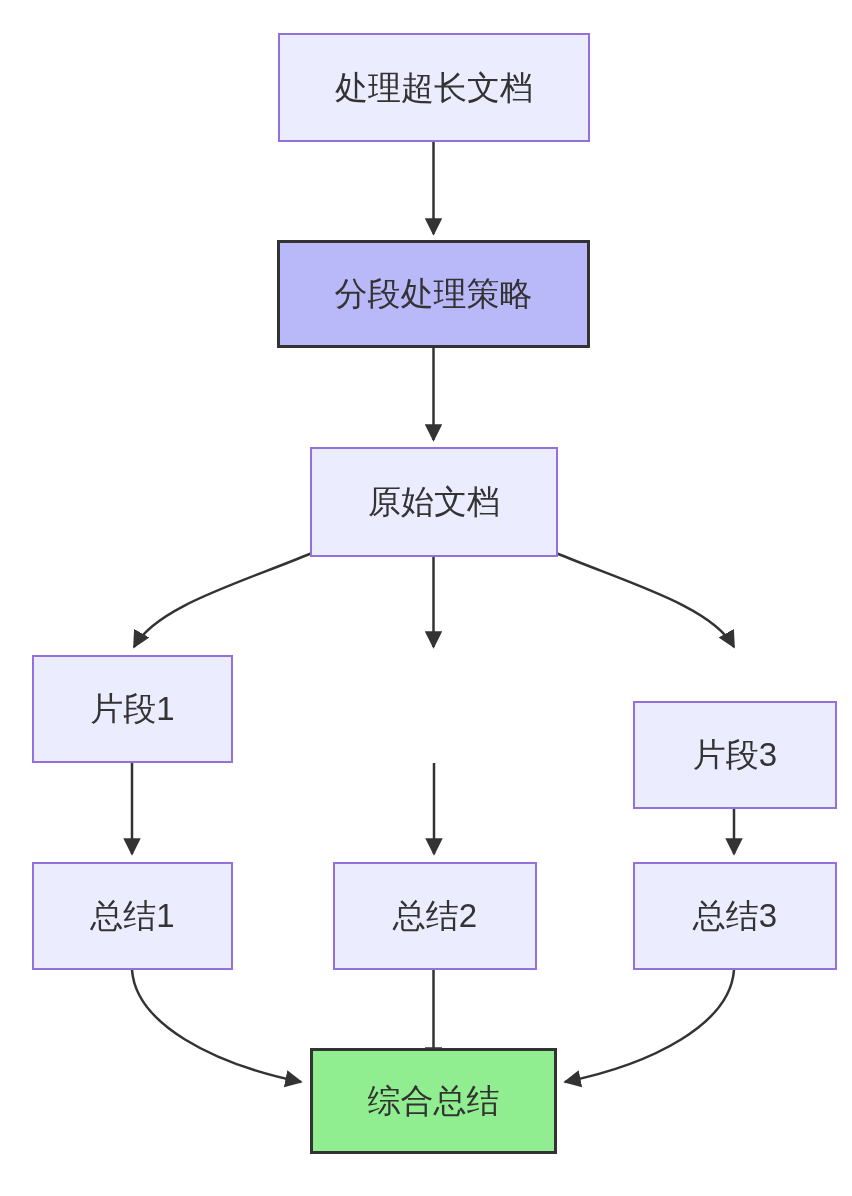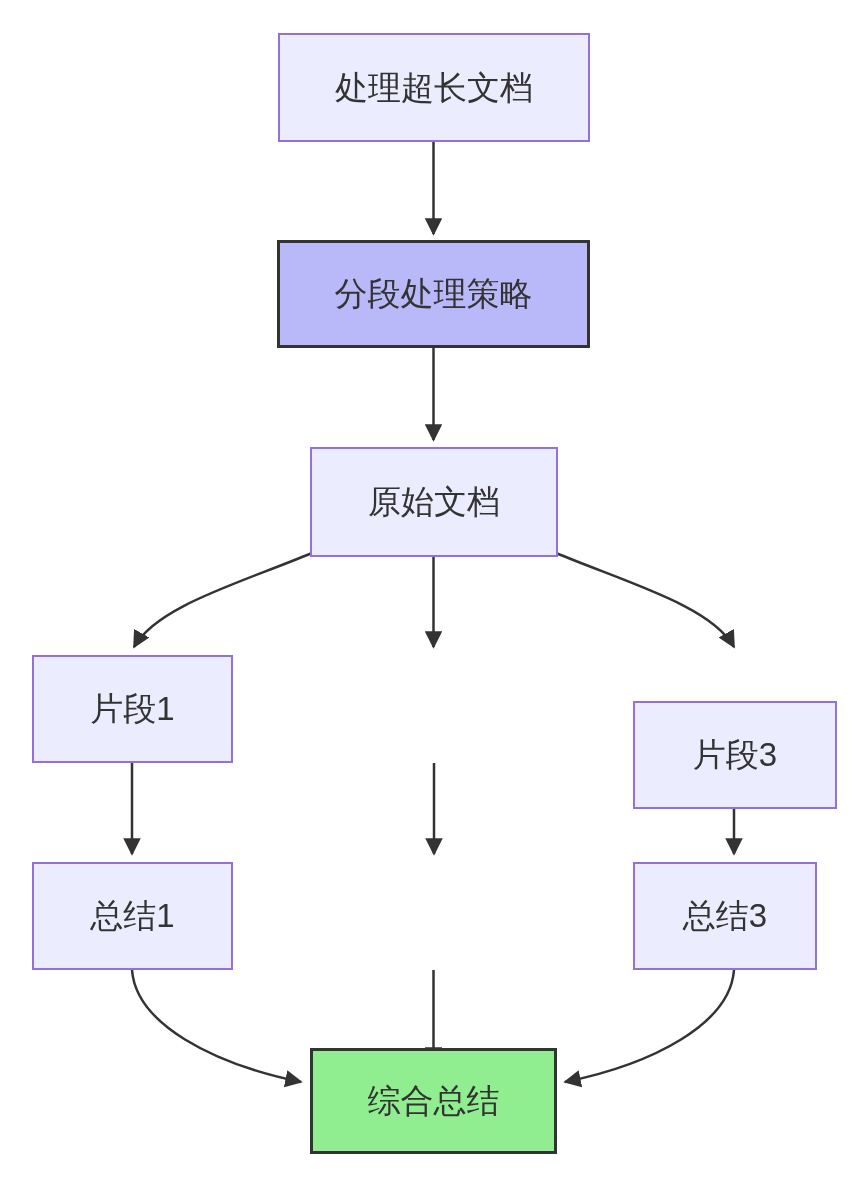--- a/index.html
+++ b/index.html
@@ -96,22 +96,25 @@
 
 
   <div class="node default" style="left:633px; top:685px; width:204px; height:108px;margin-top:16px;">
     <span>片段3</span>
   </div>
 
   <div class="node default" style="left:32px; top:862px; width:201px; height:108px;align-items:center;">
     <span>总结1</span>
   </div>
 
+  <div class="node default" style="left:333px; top:862px; width:204px; height:108px;">
+    <span>总结2</span>
+  </div>
 
-  <div class="node default" style="left:633px; top:862px; width:184px; height:108px;">
+  <div class="node default" style="left:633px; top:862px; width:204px; height:108px;">
     <span>总结3</span>
   </div>
 
   <div class="node success" style="left:310px; top:1048px; width:247px; height:106px;">
     <span>综合总结</span>
   </div>
 
 </div>
 
 </body></html>

